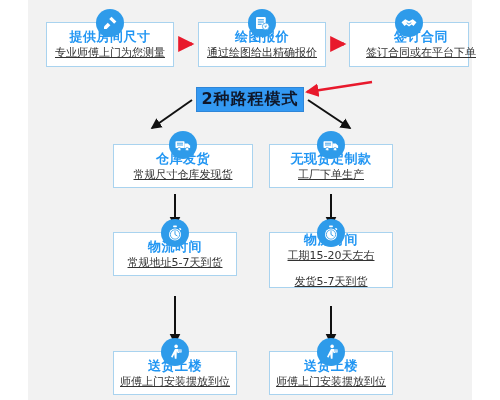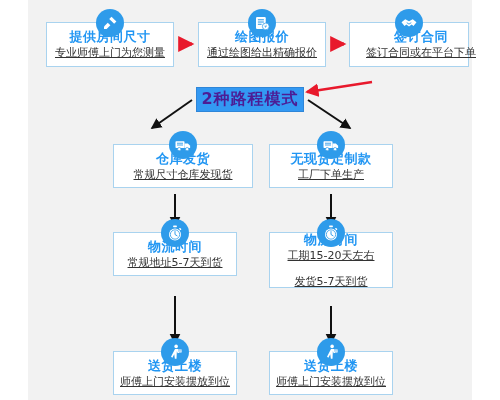--- a/index.html
+++ b/index.html
@@ -83,21 +83,21 @@
     z-index: 5;
   }
   .badge svg { display: block; }
 
   
   .banner {
     position: absolute;
     box-sizing: border-box;
     background: #3399f3;
     border: 1px solid #2f86d8;
-    color: #4c1d95;
+    color: #0f172a;
     font-weight: bold;
     font-size: 16px;
     letter-spacing: 1px;
     display: flex;
     align-items: center;
     justify-content: center;
     white-space: nowrap;
     z-index: 6;
   }
 

